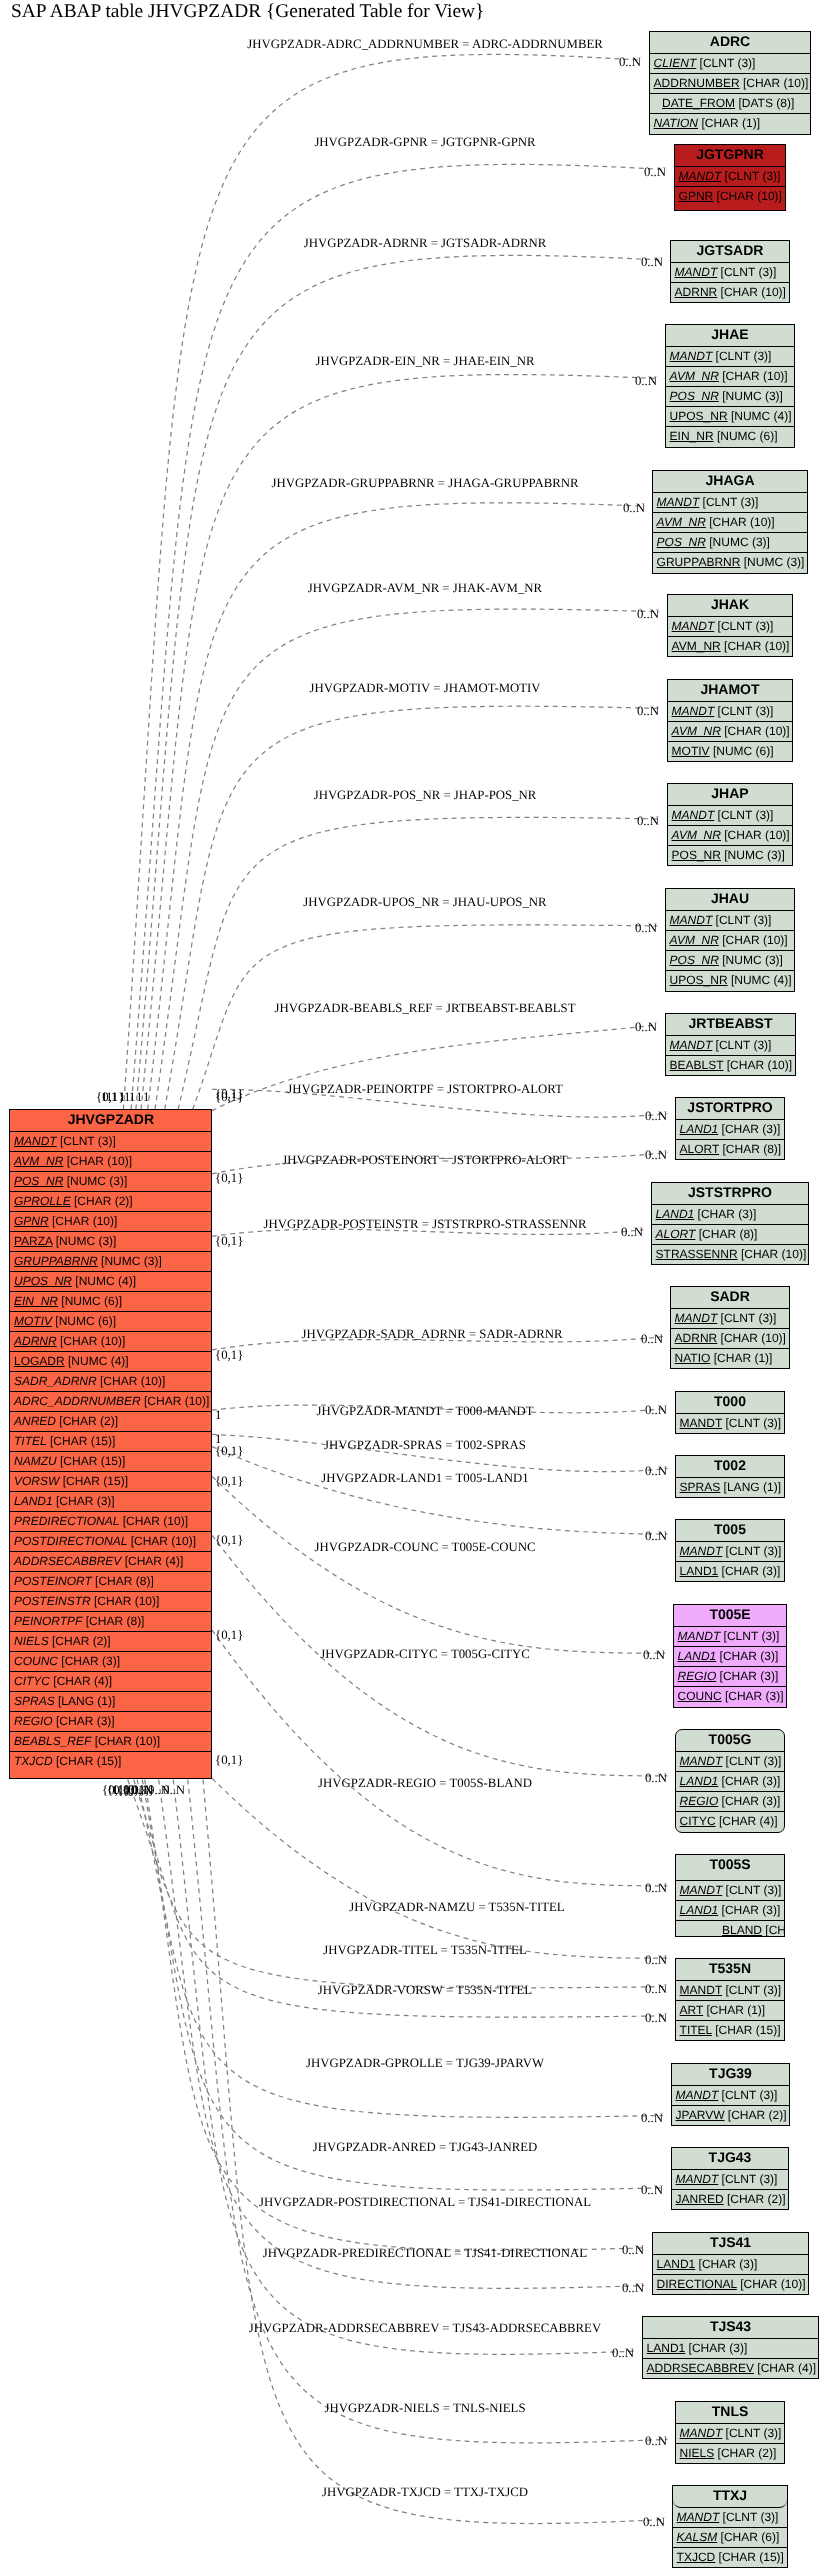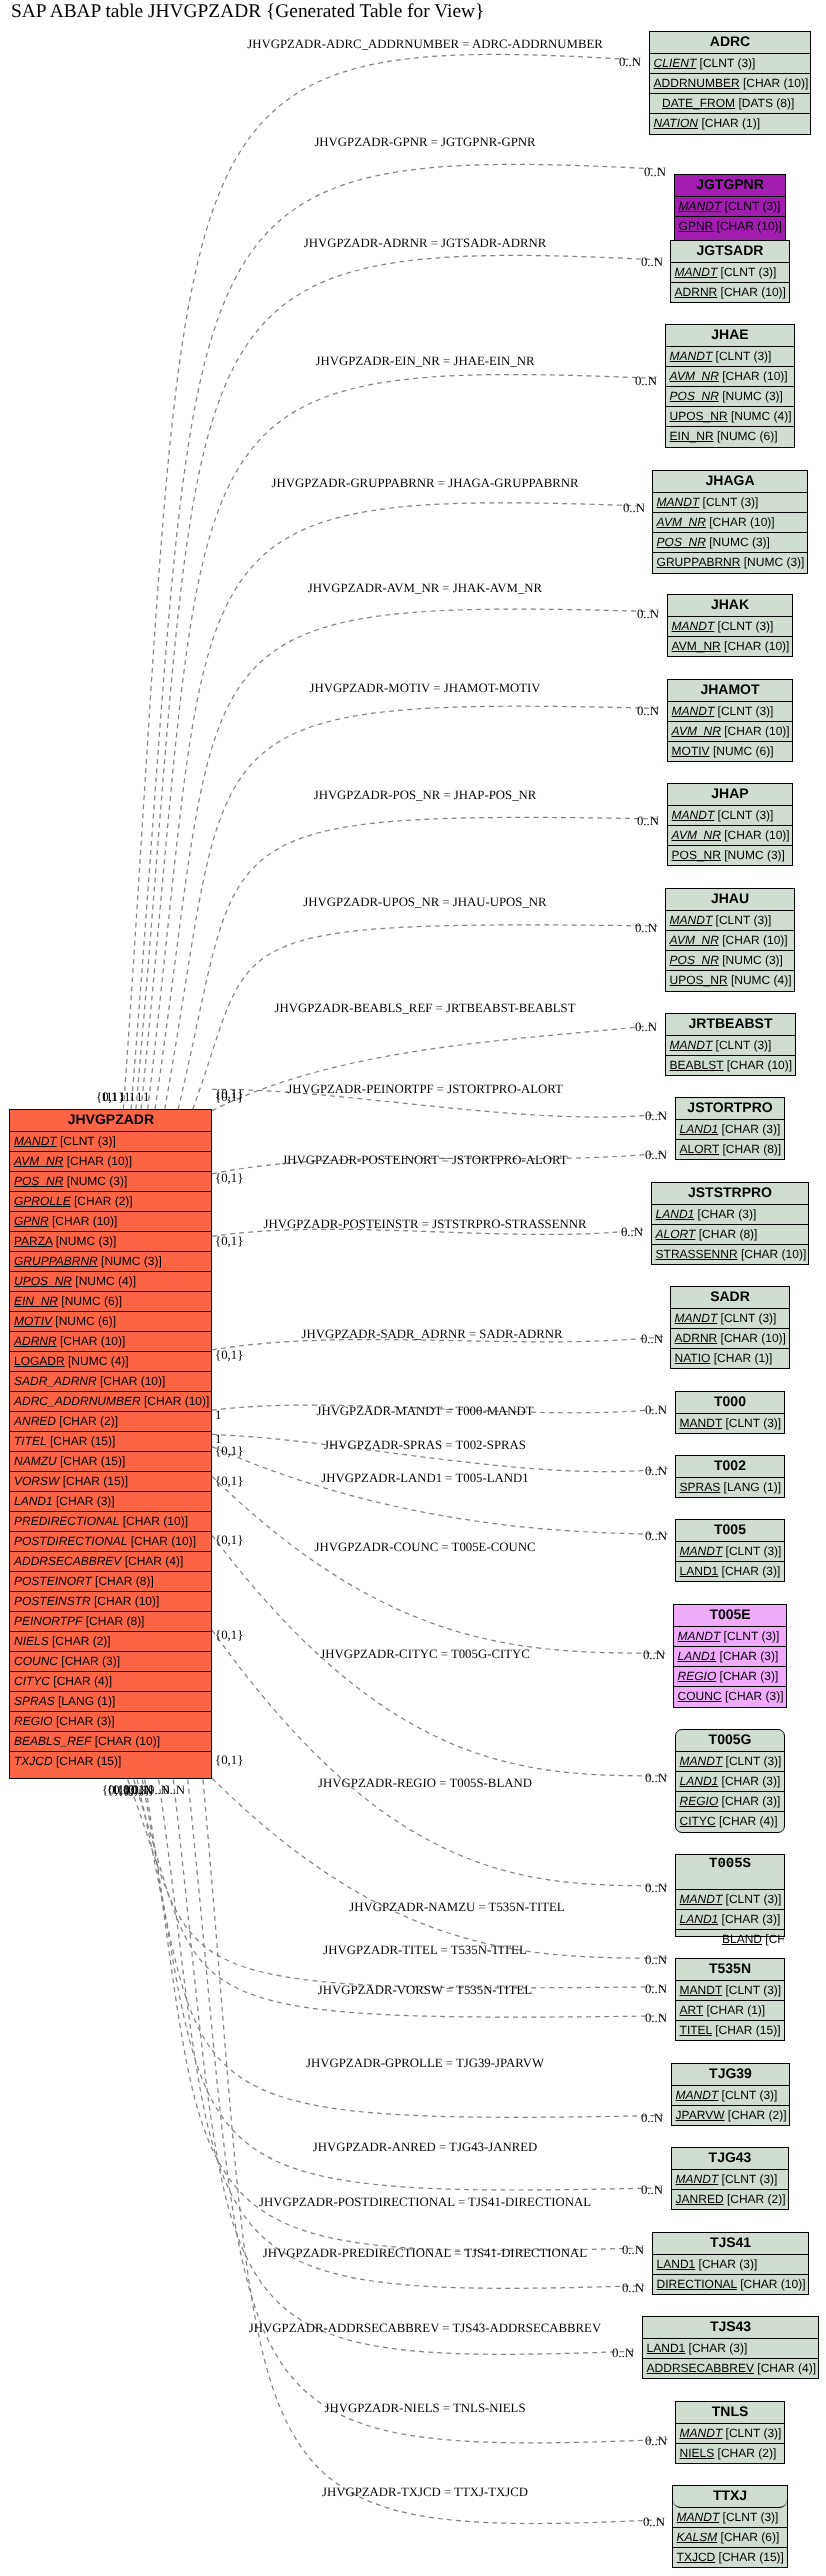--- a/index.html
+++ b/index.html
@@ -96,21 +96,21 @@
         <div class="trow" style="height: 20px; line-height: 18.4px;"><span class="fn it nokey" style="text-decoration: none;">BEABLS_REF</span><span class="ft"> [CHAR (10)]</span></div>
         <div class="trow last" style="height: 20px; line-height: 18.4px;"><span class="fn it nokey" style="text-decoration: none;">TXJCD</span><span class="ft"> [CHAR (15)]</span></div>
       </div>
       <div class="tbl" style="left: 649px; top: 31px; width: 162px; height: 104px; background: rgb(208, 221, 208);">
         <div class="thdr" style="height: 21.6px; line-height: 19px;">ADRC</div>
         <div class="trow" style="height: 20px; line-height: 18.4px;"><span class="fn it">CLIENT</span><span class="ft"> [CLNT (3)]</span></div>
         <div class="trow" style="height: 20px; line-height: 18.4px;"><span class="fn">ADDRNUMBER</span><span class="ft"> [CHAR (10)]</span></div>
         <div class="trow" style="height: 20px; line-height: 18.4px; padding-left: 12px;"><span class="fn">DATE_FROM</span><span class="ft"> [DATS (8)]</span></div>
         <div class="trow last" style="height: 20px; line-height: 18.4px;"><span class="fn it">NATION</span><span class="ft"> [CHAR (1)]</span></div>
       </div>
-      <div class="tbl" style="left: 674px; top: 174px; width: 112px; height: 78px; background: #a21caf;">
+      <div class="tbl" style="left: 674px; top: 144px; width: 112px; height: 67px; background: #b91c1c;">
         <div class="thdr" style="height: 21.6px; line-height: 19px;">JGTGPNR</div>
         <div class="trow" style="height: 20px; line-height: 18.4px;"><span class="fn it">MANDT</span><span class="ft"> [CLNT (3)]</span></div>
         <div class="trow last" style="height: 20px; line-height: 18.4px;"><span class="fn">GPNR</span><span class="ft"> [CHAR (10)]</span></div>
       </div>
       <div class="tbl" style="left: 670px; top: 240px; width: 120px; height: 63px; background: rgb(208, 221, 208);">
         <div class="thdr" style="height: 21.6px; line-height: 19px;">JGTSADR</div>
         <div class="trow" style="height: 20px; line-height: 18.4px;"><span class="fn it">MANDT</span><span class="ft"> [CLNT (3)]</span></div>
         <div class="trow last" style="height: 20px; line-height: 18.4px;"><span class="fn">ADRNR</span><span class="ft"> [CHAR (10)]</span></div>
       </div>
       <div class="tbl" style="left: 665px; top: 324px; width: 130px; height: 124px; background: rgb(208, 221, 208);">
@@ -195,21 +195,21 @@
         <div class="trow last" style="height: 20px; line-height: 18.4px;"><span class="fn">COUNC</span><span class="ft"> [CHAR (3)]</span></div>
       </div>
       <div class="tbl" style="left: 675px; top: 1729px; width: 110px; height: 104px; background: rgb(208, 221, 208); border-radius: 7px;">
         <div class="thdr" style="height: 21.6px; line-height: 19px;">T005G</div>
         <div class="trow" style="height: 20px; line-height: 18.4px;"><span class="fn it">MANDT</span><span class="ft"> [CLNT (3)]</span></div>
         <div class="trow" style="height: 20px; line-height: 18.4px;"><span class="fn it">LAND1</span><span class="ft"> [CHAR (3)]</span></div>
         <div class="trow" style="height: 20px; line-height: 18.4px;"><span class="fn it">REGIO</span><span class="ft"> [CHAR (3)]</span></div>
         <div class="trow last" style="height: 20px; line-height: 18.4px;"><span class="fn">CITYC</span><span class="ft"> [CHAR (4)]</span></div>
       </div>
       <div class="tbl" style="left: 675px; top: 1854px; width: 110px; height: 83px; background: rgb(208, 221, 208);">
-        <div class="thdr" style="height: 35px; line-height: 19px; font-family: Liberation Mono, monospace;">T005S</div>
+        <div class="thdr" style="height: 26px; line-height: 19px;">T005S</div>
         <div class="trow" style="height: 20px; line-height: 18.4px;"><span class="fn it">MANDT</span><span class="ft"> [CLNT (3)]</span></div>
         <div class="trow" style="height: 20px; line-height: 18.4px;"><span class="fn it">LAND1</span><span class="ft"> [CHAR (3)]</span></div>
         <div class="trow last" style="height: 20px; line-height: 18.4px; padding-left: 46px;"><span class="fn">BLAND</span><span class="ft"> [CHAR (3)]</span></div>
       </div>
       <div class="tbl" style="left: 675px; top: 1958px; width: 110px; height: 83px; background: rgb(208, 221, 208);">
         <div class="thdr" style="height: 21.6px; line-height: 19px;">T535N</div>
         <div class="trow" style="height: 20px; line-height: 18.4px;"><span class="fn">MANDT</span><span class="ft"> [CLNT (3)]</span></div>
         <div class="trow" style="height: 20px; line-height: 18.4px;"><span class="fn">ART</span><span class="ft"> [CHAR (1)]</span></div>
         <div class="trow last" style="height: 20px; line-height: 18.4px;"><span class="fn">TITEL</span><span class="ft"> [CHAR (15)]</span></div>
       </div>

